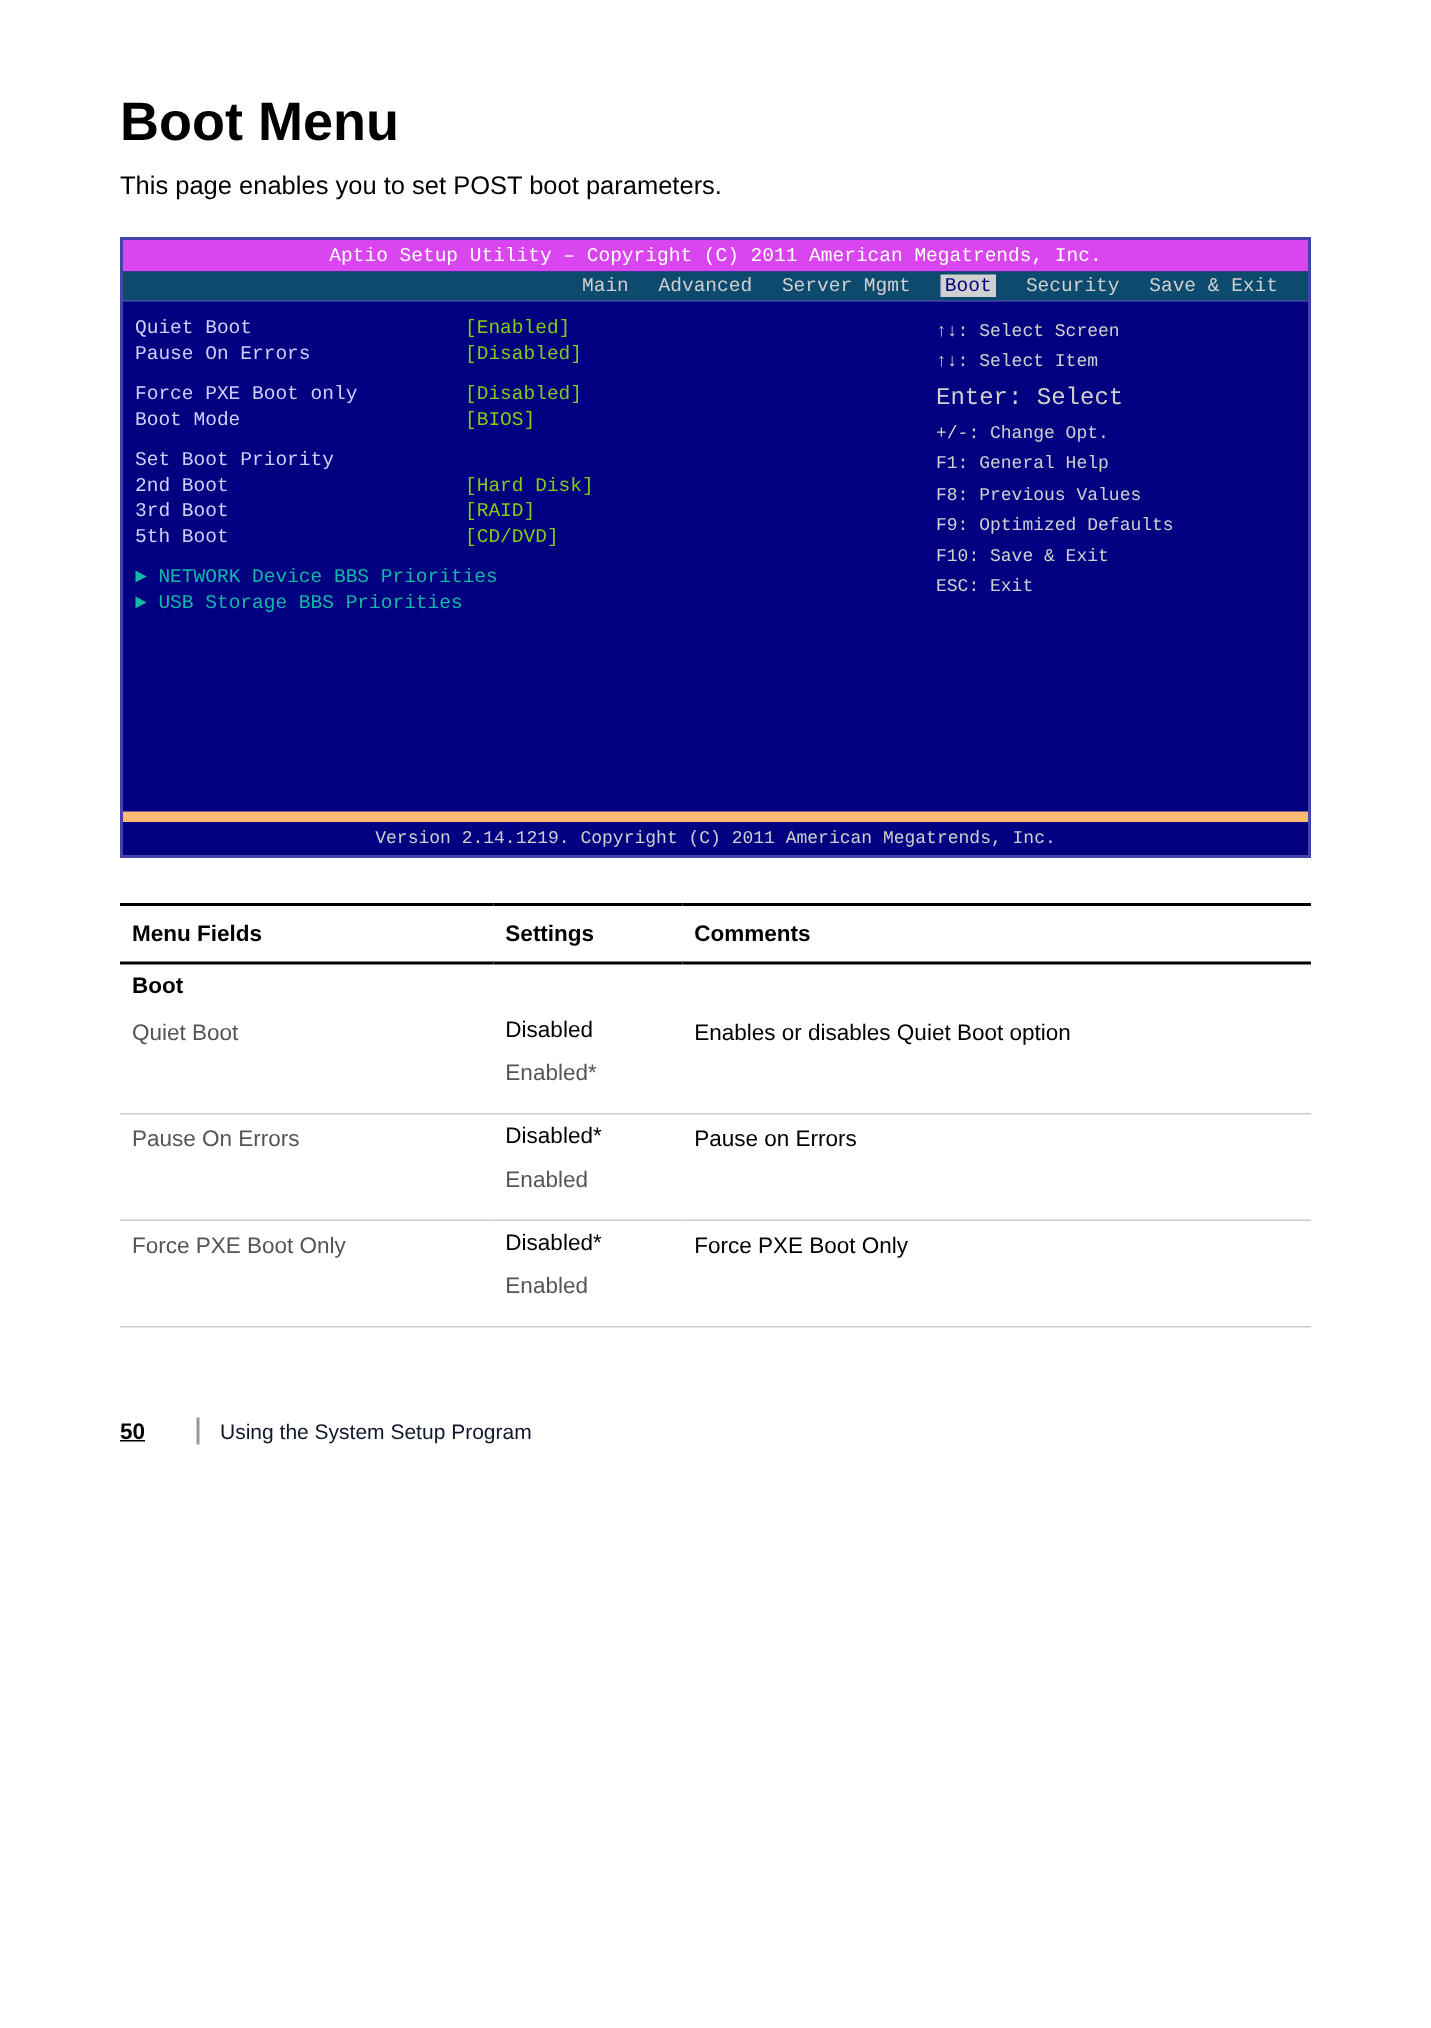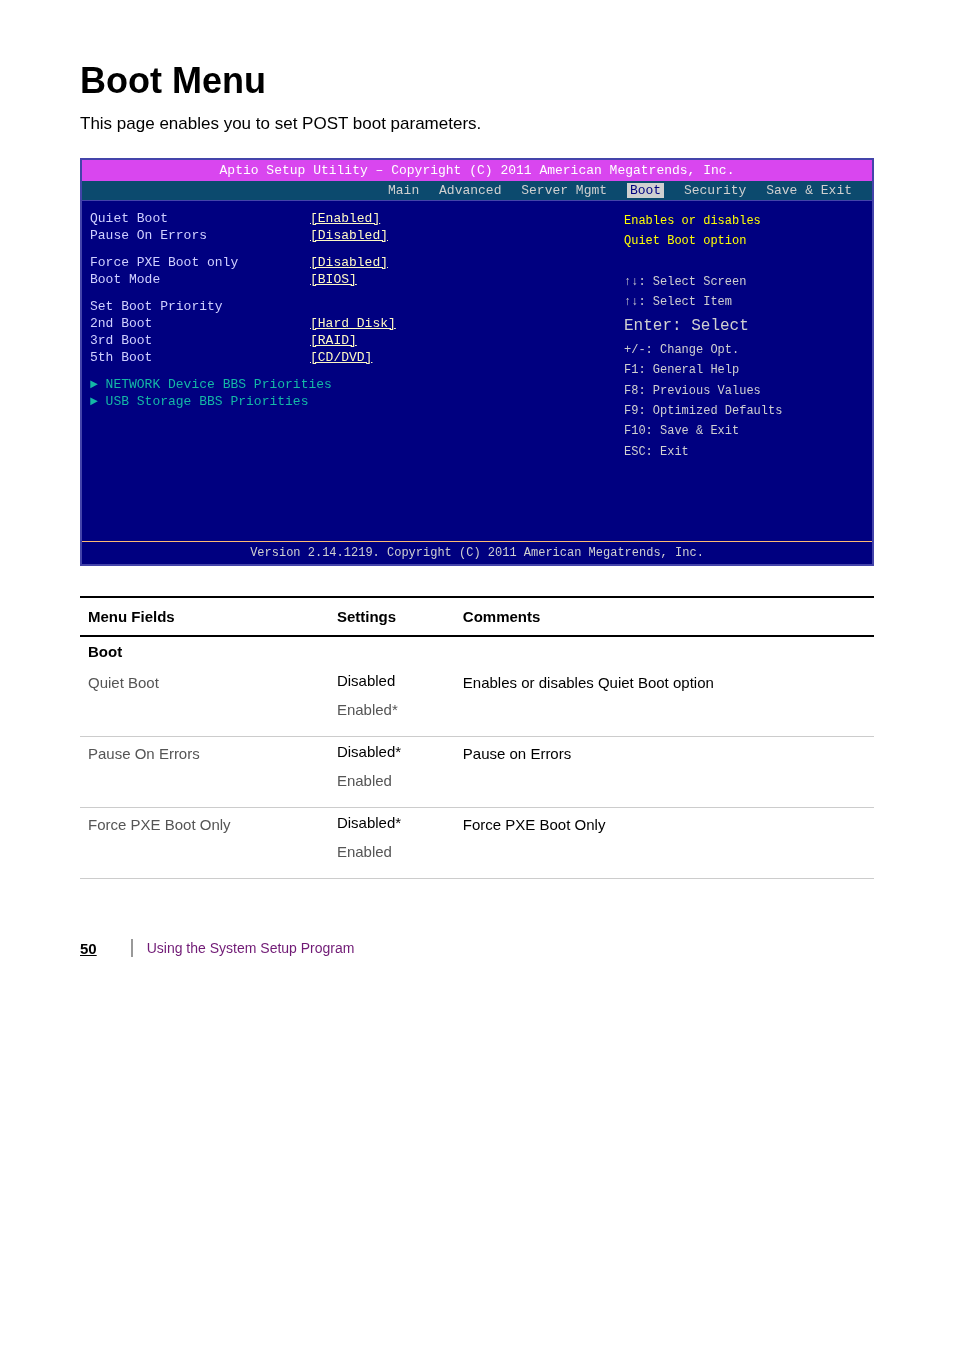--- a/index.html
+++ b/index.html
@@ -85,40 +85,39 @@
       display: flex;
       margin-bottom: 2px;
     }
 
     .bios-label {
       width: 220px;
       color: #d0d0ff;
     }
 
     .bios-value {
-      color: #fef9c3;
-      text-decoration: underline;
+      color: #84cc16;
     }
 
     .bios-section-gap {
       height: 10px;
     }
 
     .bios-submenu-item {
       color: #14b8a6;
       margin-bottom: 2px;
     }
 
     .bios-submenu-item::before {
       content: '► ';
     }
 
     .bios-footer {
       background: #000080;
-      border-top: 1px solid #fdba74;
+      border-top: 7px solid #fdba74;
       text-align: center;
       padding: 4px 8px;
       color: #d0d0d0;
       font-size: 12px;
     }
 
     
     .data-table {
       width: 100%;
       border-collapse: collapse;
@@ -172,21 +171,21 @@
     }
 
     .page-number {
       font-weight: bold;
       font-size: 15px;
       margin-right: 20px;
       text-decoration: underline;
     }
 
     .page-footer-text {
-      color: #701a75;
+      color: #0f172a;
     }
 
     .footer-divider {
       width: 2px;
       height: 18px;
       background: #999;
       margin: 0 14px;
     }
   </style>
 </head>
@@ -247,21 +246,20 @@
         <span class="bios-value">[CD/DVD]</span>
       </div>
 
       <div class="bios-section-gap"></div>
 
       <div class="bios-submenu-item">NETWORK Device BBS Priorities</div>
       <div class="bios-submenu-item">USB Storage BBS Priorities</div>
     </div>
 
     <div class="bios-right">
-      <div style="color:#ffff00; font-size:12px; line-height:1.7; margin-bottom:20px;">Enables or disables<br>Quiet Boot option</div>
       <div>
         <div style="color:#d0d0d0; font-size:12px; line-height:1.7;">↑↓: Select Screen</div>
         <div style="color:#d0d0d0; font-size:12px; line-height:1.7;">↑↓: Select Item</div>
         <div style="color:#d0d0d0; font-size:16px; line-height:1.7;">Enter: Select</div>
         <div style="color:#d0d0d0; font-size:12px; line-height:1.7;">+/-: Change Opt.</div>
         <div style="color:#d0d0d0; font-size:12px; line-height:1.7;">F1: General Help</div>
         <div style="color:#d0d0d0; font-size:12px; line-height:1.7;">F8: Previous Values</div>
         <div style="color:#d0d0d0; font-size:12px; line-height:1.7;">F9: Optimized Defaults</div>
         <div style="color:#d0d0d0; font-size:12px; line-height:1.7;">F10: Save &amp; Exit</div>
         <div style="color:#d0d0d0; font-size:12px; line-height:1.7;">ESC: Exit</div>

